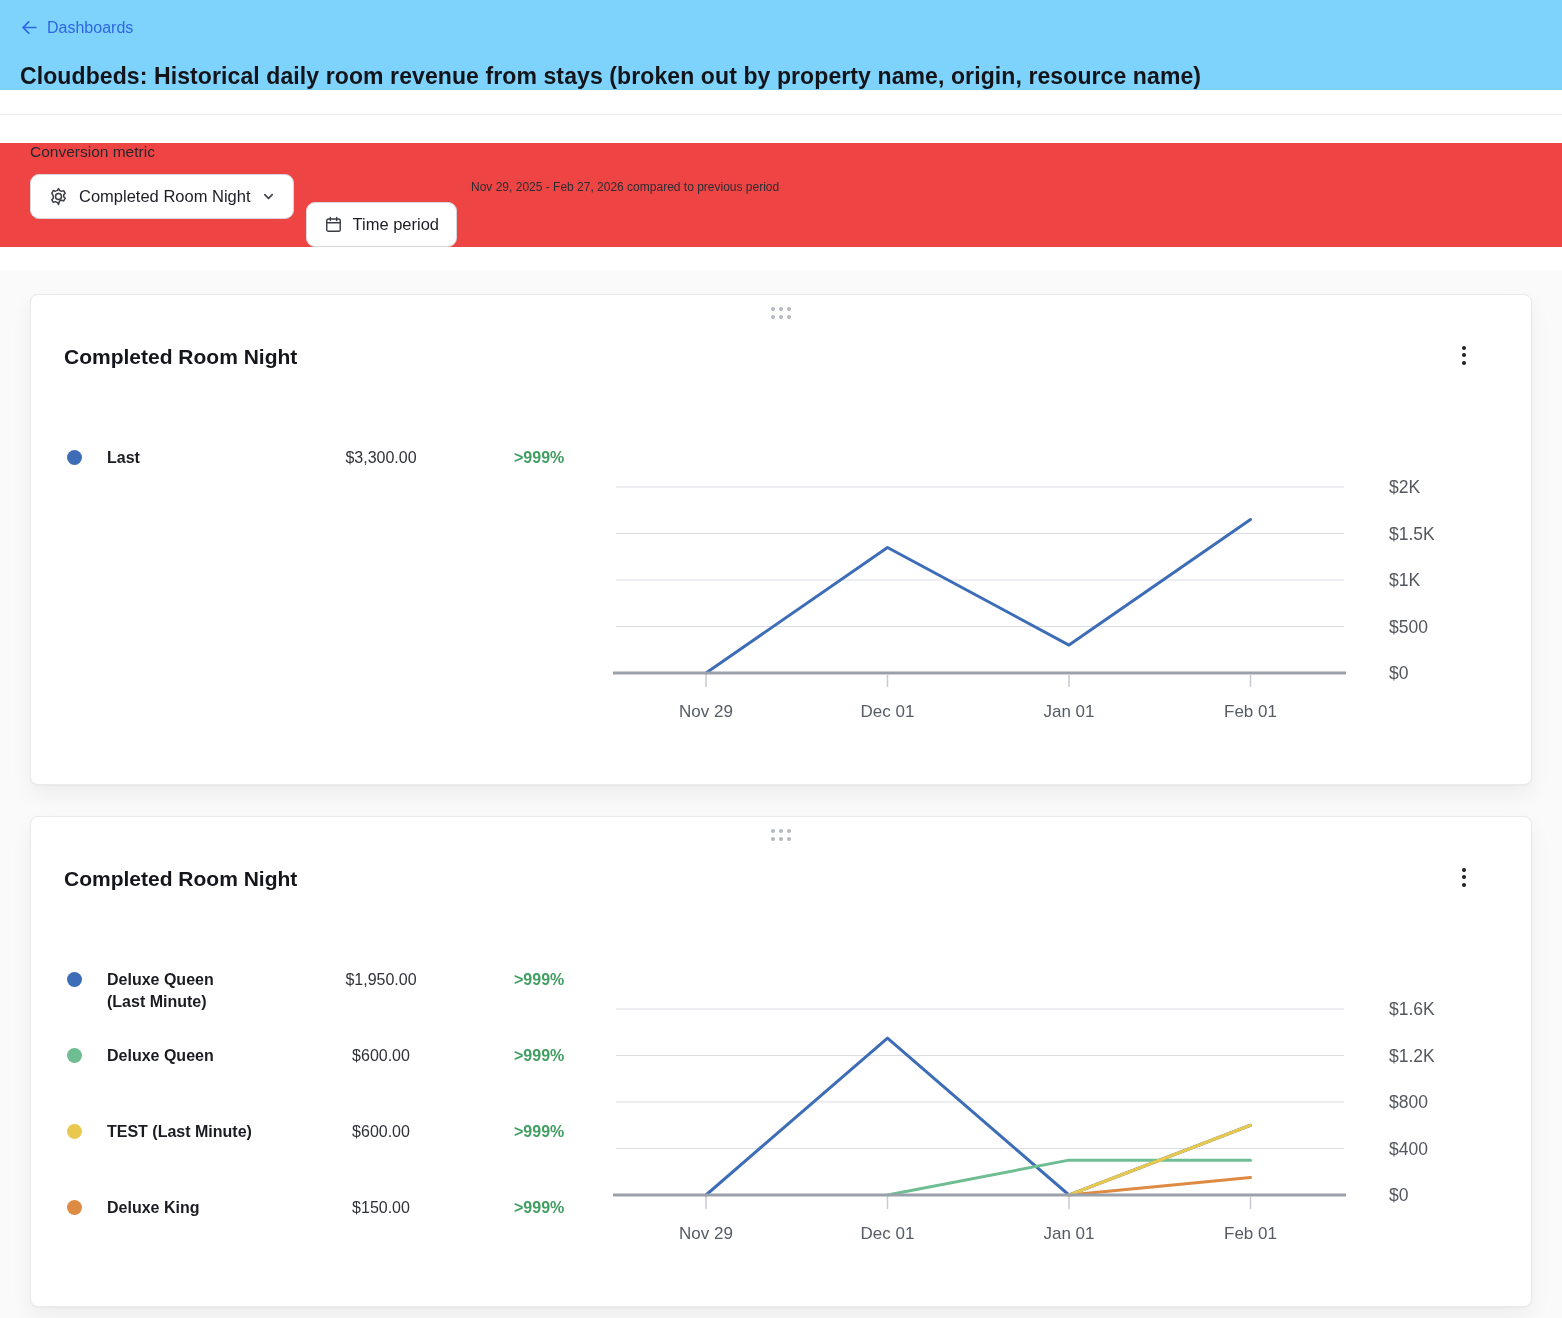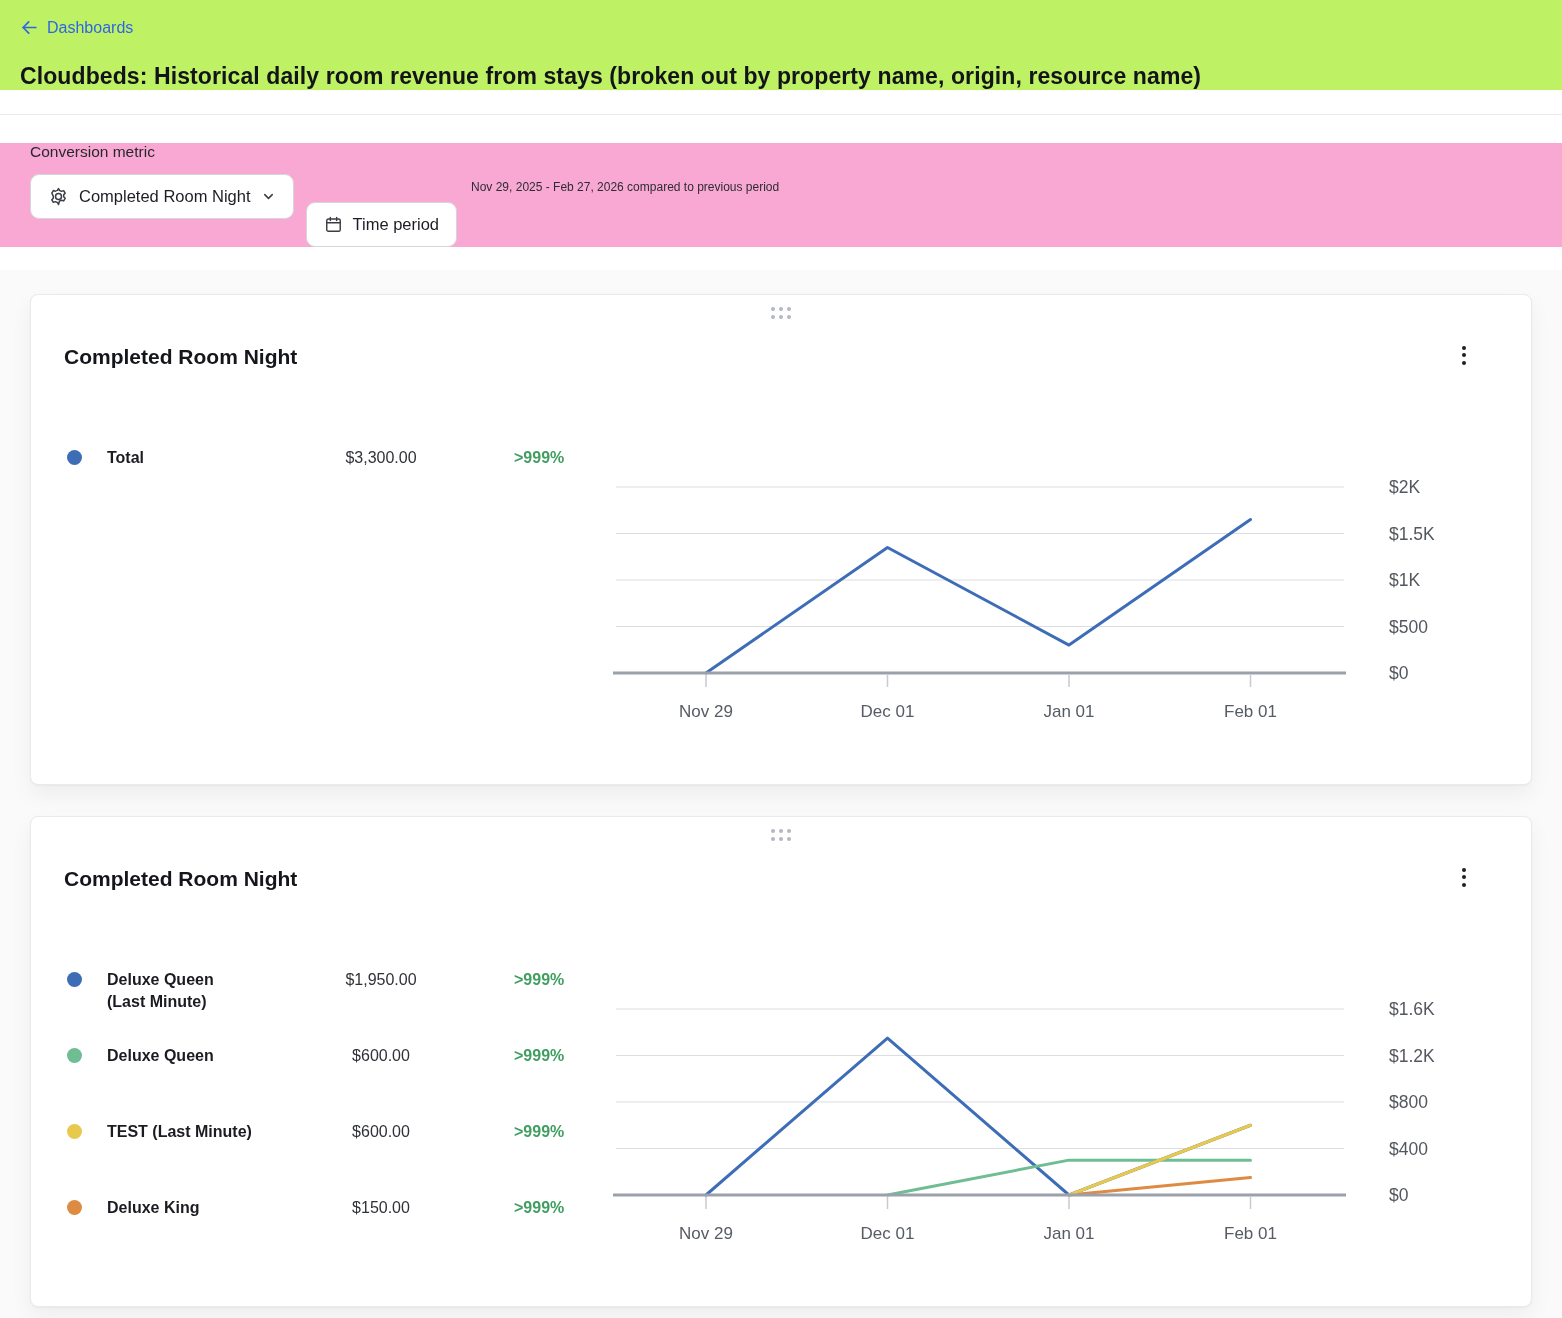--- a/index.html
+++ b/index.html
@@ -3,34 +3,34 @@
 <meta charset="utf-8">
 <style>
   * { box-sizing: border-box; margin: 0; padding: 0; }
   html,body { background:#ffffff; }
   body {
     width:1562px; height:1318px; overflow:hidden; position:relative;
     font-family:"Liberation Sans","DejaVu Sans",sans-serif;
     color:#17181d;
   }
   
-  .topbar { padding:18px 30px 0 20px; background:#bef264; }
+  .topbar { padding:18px 30px 0 20px; background:#7dd3fc; }
   .back {
     display:inline-flex; align-items:center; gap:8px;
     color:#2f66e3; font-size:16px; font-weight:400; text-decoration:none; cursor:pointer;
   }
   .back svg { display:block; }
   .page-title {
     margin-top:21px; font-size:23px; line-height:28px; font-weight:700; color:#131419;
     letter-spacing:.1px;
   }
   .divider { margin-top:24px; height:1px; background:#ebebef; width:100%; }
 
   
-  .controls { padding:0 30px; background:#f9a8d4; }
+  .controls { padding:0 30px; background:#ef4444; }
   .controls-label { margin-top:28px; font-size:15.5px; font-weight:400; color:#26282e; }
   .controls-row { margin-top:13px; display:flex; align-items:flex-start; }
   .btn {
     display:inline-flex; align-items:center; gap:10px;
     height:45px; padding:0 17px; background:#fff;
     border:1px solid #d5d6db; border-radius:9px; cursor:pointer;
     font-family:inherit; font-size:16.5px; font-weight:500; color:#1d1e24;
   }
   .btn + .btn { margin-left:12px;margin-top:28px; }
   .btn svg { display:block; flex:none; }
@@ -123,21 +123,21 @@
     <button class="kebab">
         <span></span>
         <span></span>
         <span></span>
       </button>
     <h2 class="card-title">Completed Room Night</h2>
     <div class="legend">
         <div class="legend-item" style="margin-bottom: 54px;">
           <span class="dot" style="background: rgb(61, 109, 182);"></span>
           <span class="lname">
-            <div>Total</div>
+            <div>Last</div>
           </span>
           <span class="lval">$3,300.00</span>
           <span class="lchg" style="color: rgb(63, 158, 96);">&gt;999%</span>
         </div>
       </div>
     <svg class="chart" viewBox="0 0 915 312">
         <line x1="30" x2="758" y1="34" y2="34" stroke="#dcdee3" stroke-width="1.2"></line>
         <line x1="30" x2="758" y1="80.5" y2="80.5" stroke="#dcdee3" stroke-width="1.2"></line>
         <line x1="30" x2="758" y1="127" y2="127" stroke="#dcdee3" stroke-width="1.2"></line>
         <line x1="30" x2="758" y1="173.5" y2="173.5" stroke="#dcdee3" stroke-width="1.2"></line>

